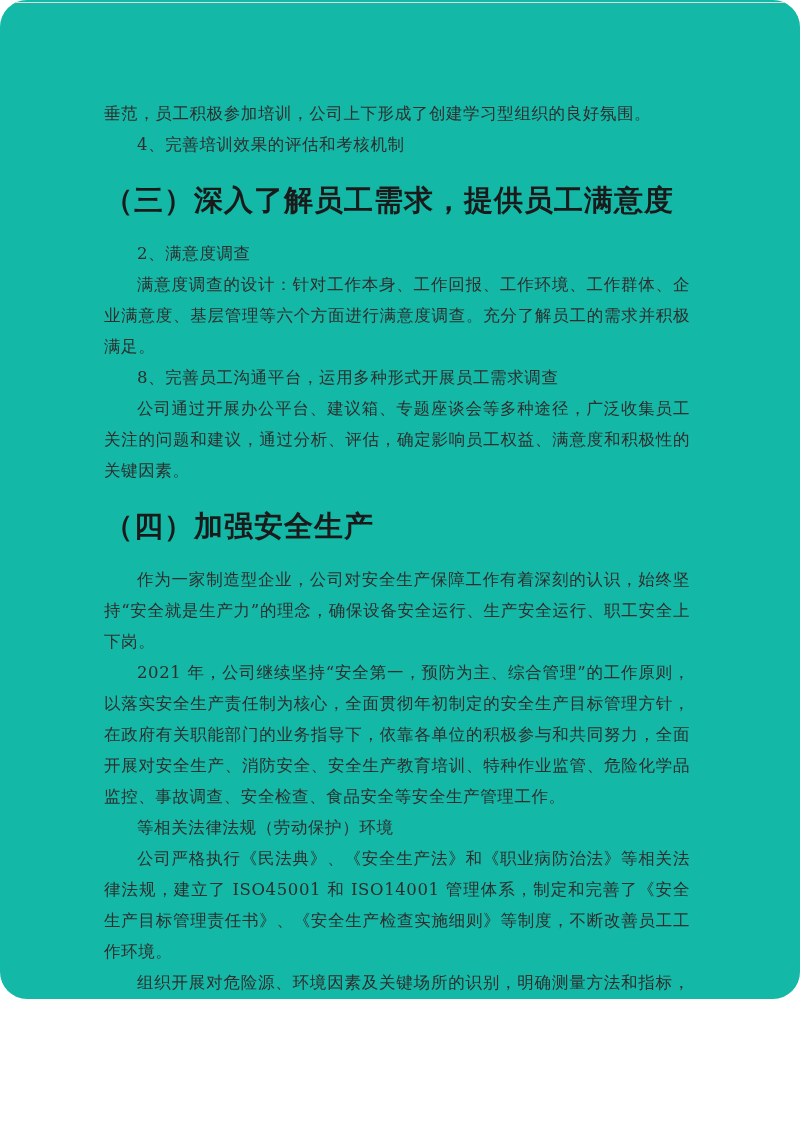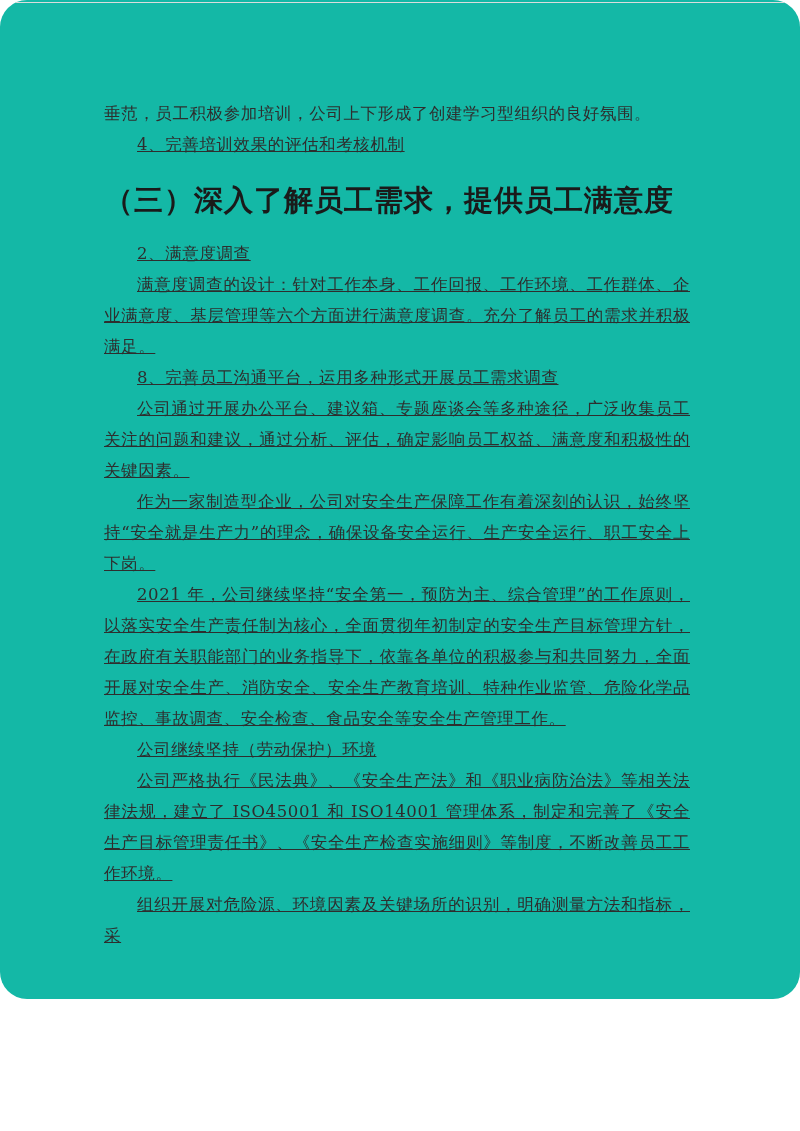--- a/index.html
+++ b/index.html
@@ -35,21 +35,20 @@
     margin: 0;
     font-size: 16.5px;
     line-height: 31px;
     letter-spacing: 0.6px;
     text-align: justify;
     text-justify: inter-ideograph;
     word-break: break-all;
   }
   p.body-para.indent {
     text-indent: 33px;
-    text-decoration: underline;
   }
   h2.section-heading {
     margin: 27px 0 25px 0;
     font-family: "DejaVu Sans", "Liberation Sans", sans-serif;
     font-size: 29px;
     font-weight: 700;
     line-height: 26px;
     letter-spacing: 1px;
     color: #1a1a1a;
   }
@@ -79,26 +78,27 @@
     <h2 class="section-heading">（三）深入了解员工需求，提供员工满意度</h2>
 
     <p class="body-para indent">2、满意度调查</p>
 
     <p class="body-para indent">满意度调查的设计：针对工作本身、工作回报、工作环境、工作群体、企业满意度、基层管理等六个方面进行满意度调查。充分了解员工的需求并积极满足。</p>
 
     <p class="body-para indent">8、完善员工沟通平台，运用多种形式开展员工需求调查</p>
 
     <p class="body-para indent">公司通过开展办公平台、建议箱、专题座谈会等多种途径，广泛收集员工关注的问题和建议，通过分析、评估，确定影响员工权益、满意度和积极性的关键因素。</p>
 
+    <h2 class="section-heading">（四）加强安全生产</h2>
 
     <p class="body-para indent">作为一家制造型企业，公司对安全生产保障工作有着深刻的认识，始终坚持“安全就是生产力”的理念，确保设备安全运行、生产安全运行、职工安全上下岗。</p>
 
     <p class="body-para indent">2021 年，公司继续坚持“安全第一，预防为主、综合管理”的工作原则，以落实安全生产责任制为核心，全面贯彻年初制定的安全生产目标管理方针，在政府有关职能部门的业务指导下，依靠各单位的积极参与和共同努力，全面开展对安全生产、消防安全、安全生产教育培训、特种作业监管、危险化学品监控、事故调查、安全检查、食品安全等安全生产管理工作。</p>
 
-    <p class="body-para indent">公司继续坚持（劳动保护）环境</p>
+    <p class="body-para indent">等相关法律法规（劳动保护）环境</p>
 
     <p class="body-para indent">公司严格执行《民法典》、《安全生产法》和《职业病防治法》等相关法律法规，建立了 ISO45001 和 ISO14001 管理体系，制定和完善了《安全生产目标管理责任书》、《安全生产检查实施细则》等制度，不断改善员工工作环境。</p>
 
     <p class="body-para indent">组织开展对危险源、环境因素及关键场所的识别，明确测量方法和指标，采</p>
   </div>
 
   <div class="footer-pagenum">9</div>
 </div>
 
 </body></html>

